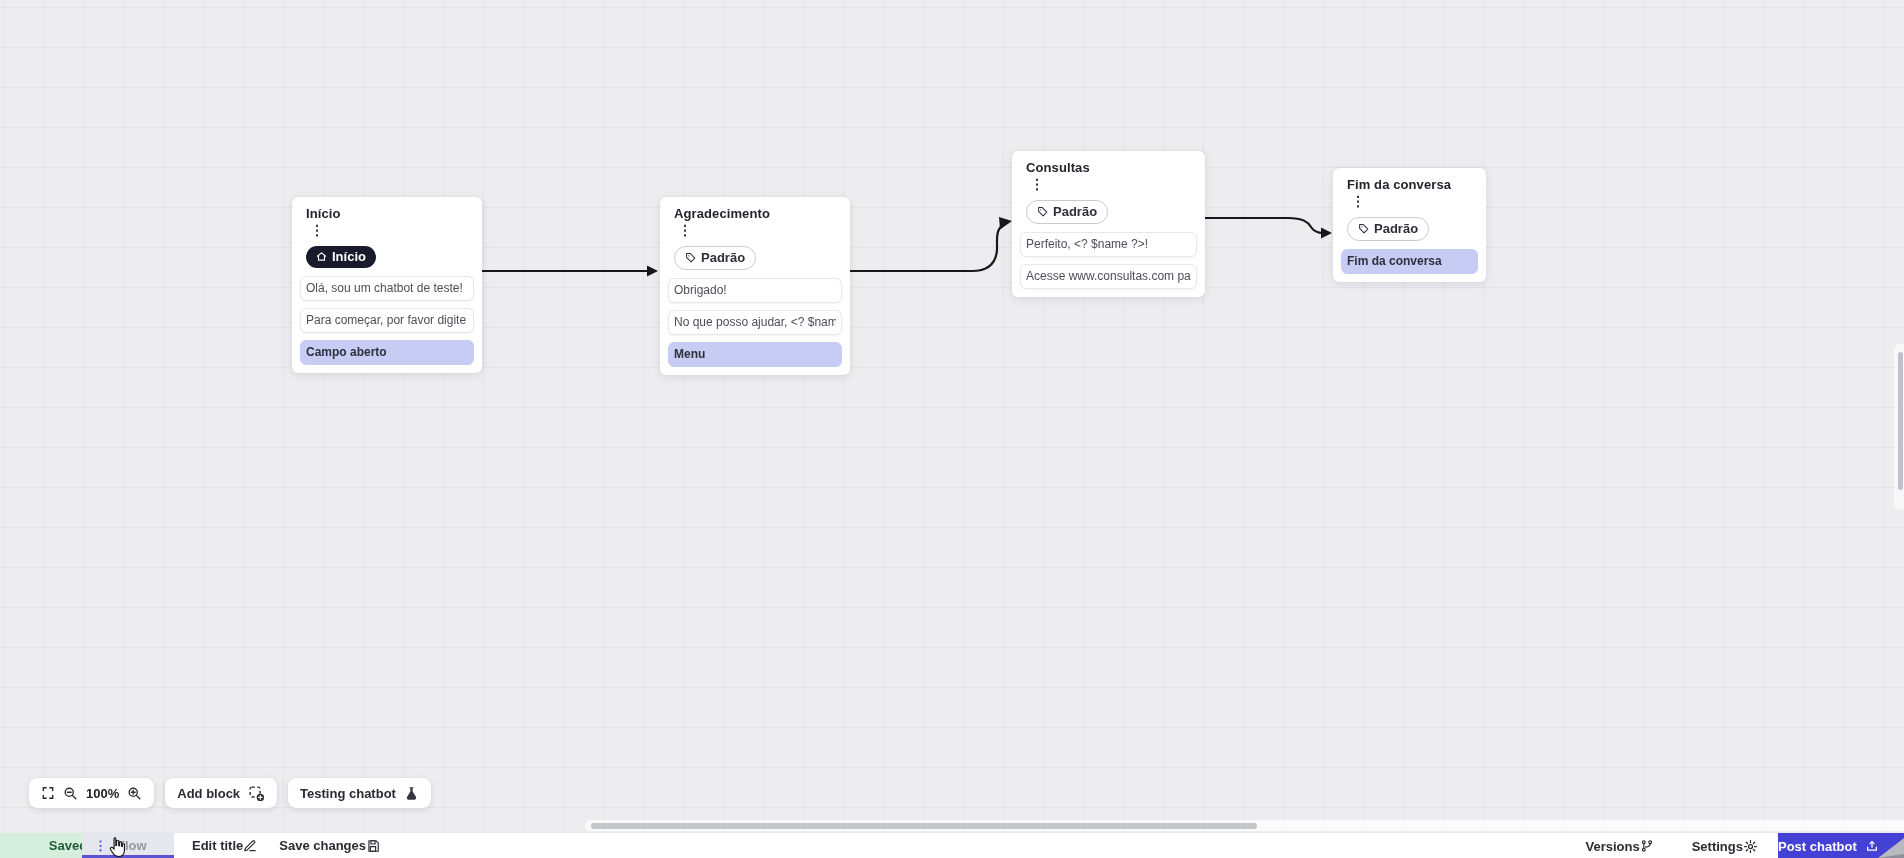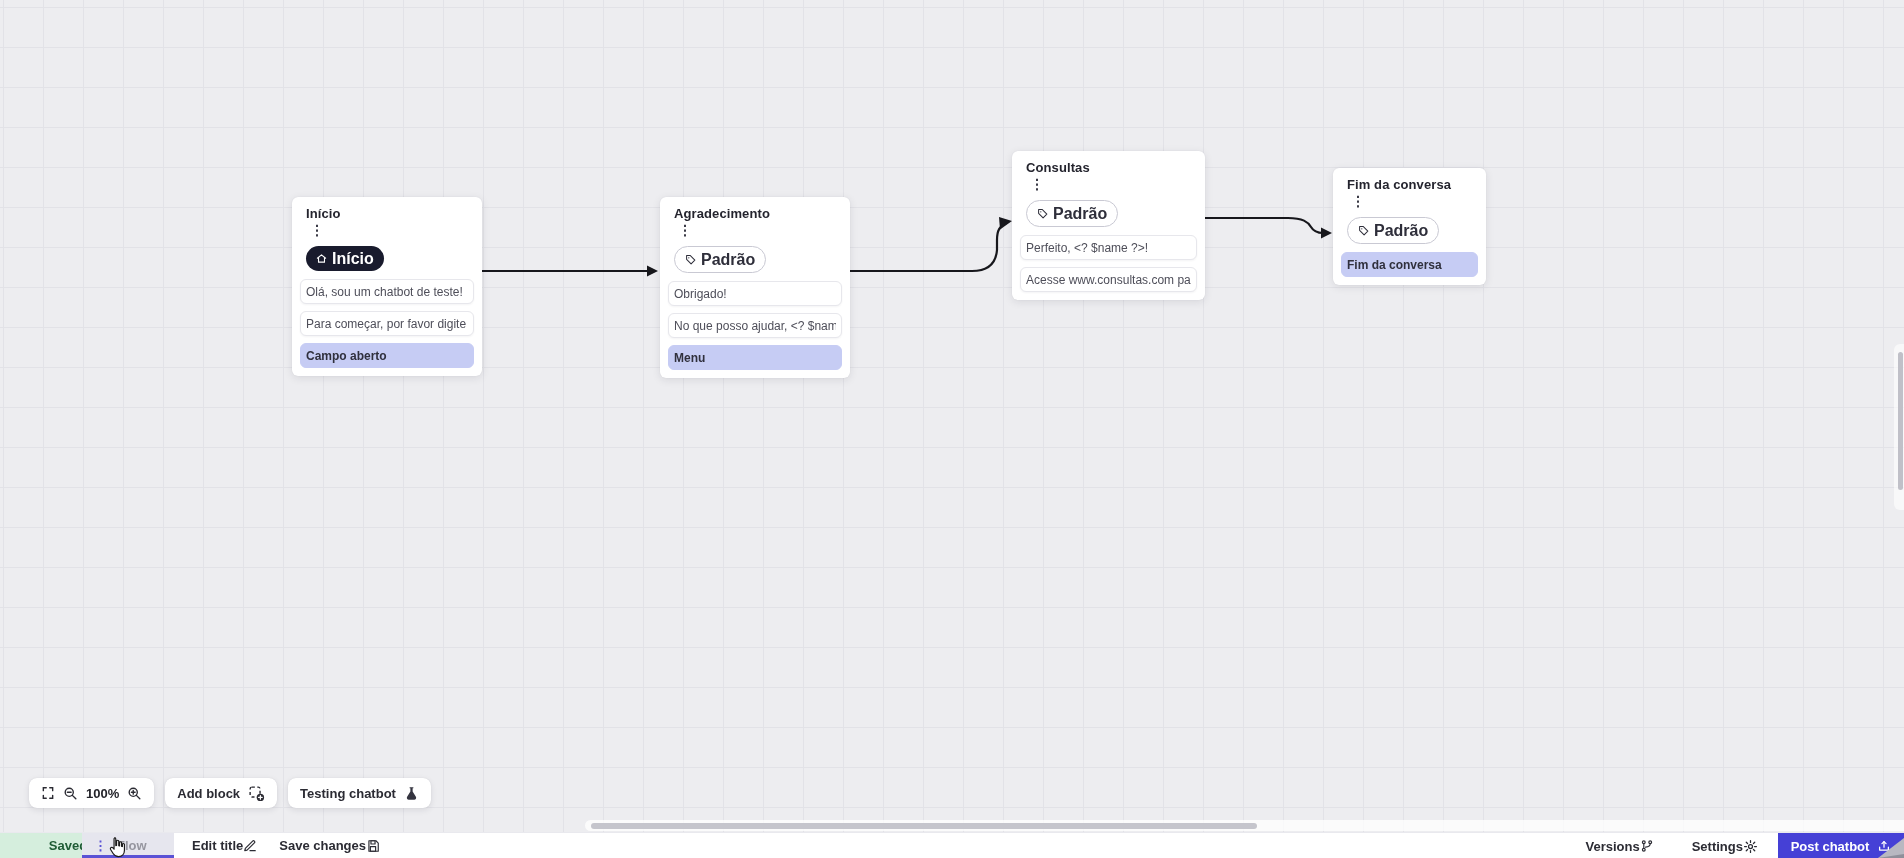--- a/index.html
+++ b/index.html
@@ -21,21 +21,21 @@
   
   .node {
     position:absolute; background:#ffffff; border-radius:6px; padding:9px 8px 8px 8px;
     box-shadow:0 2px 8px rgba(30,30,50,.10), 0 0 1px rgba(30,30,50,.12);
   }
   .node-head { display:flex; align-items:flex-start; justify-content:space-between; padding:0 6px 0 6px;flex-direction:column; }
   .node-title { font-size:13px; font-weight:700; color:#24242e; letter-spacing:.1px; }
   .kebab { color:#3a3a46; font-size:14px; font-weight:700; line-height:1; padding:2px 4px; cursor:pointer; letter-spacing:0; }
   .badge-row { padding:7px 6px 2px 6px; }
   .badge {
-    display:inline-flex; align-items:center; gap:5px; font-size:16px; font-weight:700;
+    display:inline-flex; align-items:center; gap:5px; font-size:13px; font-weight:700;
     border-radius:999px; padding:3px 10px; line-height:1.2;
   }
   .badge.dark { background:#191b2d; color:#ffffff; }
   .badge.outline { background:#ffffff; color:#2e2e3a; border:1px solid #c9c9d3; }
   .badge svg { display:block; }
   .blocks { margin-top:6px; display:flex; flex-direction:column; gap:7px; }
   .block {
     height:25px; display:flex; align-items:center; background:#ffffff;
     border:1px solid #e7e7ec; border-radius:6px; padding:0 5px;
     box-shadow:0 1px 2px rgba(30,30,50,.05); cursor:pointer;
@@ -71,21 +71,21 @@
   .tab-kebab { color:#5a52d5; font-size:13px; font-weight:700; line-height:1; }
   .flow-label { color:#96969f; font-weight:600; }
   .bar-btn { display:flex; align-items:center; font-weight:600; color:#2b2b33; cursor:pointer; }
   .bar-btn.edit-title { margin-left:18px; }
   .bar-btn.save-changes { margin-left:22px; }
   .bar-right { position:absolute; right:0; top:0; height:26px; display:flex; align-items:center; }
   .bar-btn.versions { margin-right:38px; }
   .bar-btn.settings { margin-right:20px; }
   .post-btn {
     height:26px; width:126px; background:#4540d6; color:#ffffff; font-weight:700; font-size:13px;
-    border:none; display:flex; align-items:center; justify-content:center; gap:8px; cursor:pointer;
+    border:none; display:flex; align-items:center; gap:8px; cursor:pointer;
   }
 
   
   .corner-fold { position:absolute; right:0; bottom:0; width:0; height:0; z-index:6;
     border-left:26px solid transparent; border-bottom:20px solid #b8b8c1; }
   .corner-fold::after { content:""; position:absolute; left:-26px; top:0; width:0; height:0;
     border-left:26px solid transparent; border-bottom:4px solid #8f8f9a; transform:translateY(16px); }
 
   .cursor-hand { position:absolute; left:107px; top:836px; z-index:9; pointer-events:none; }
 </style>

